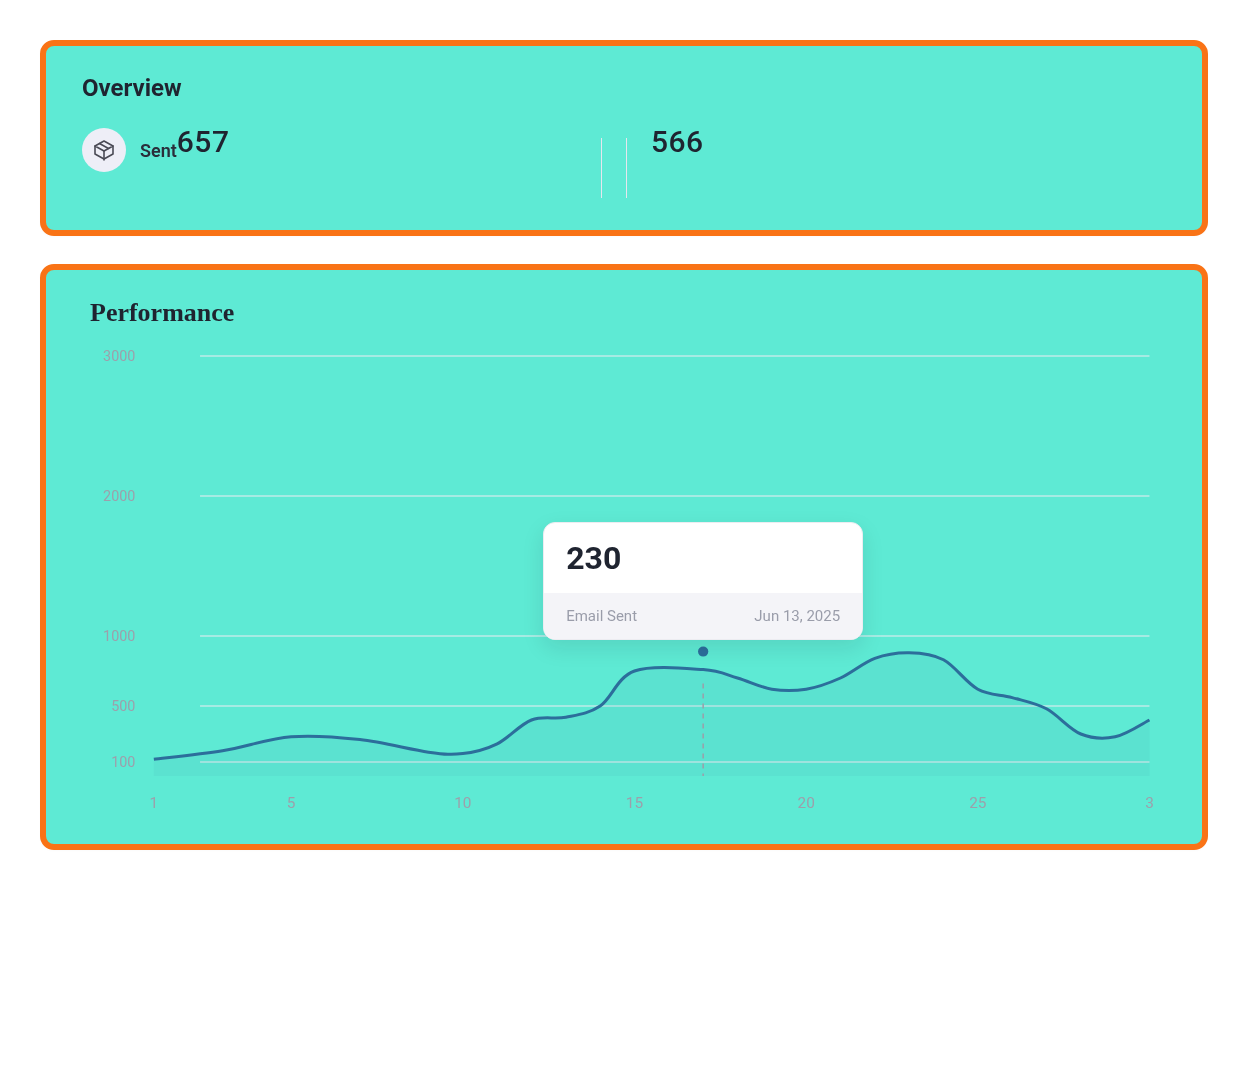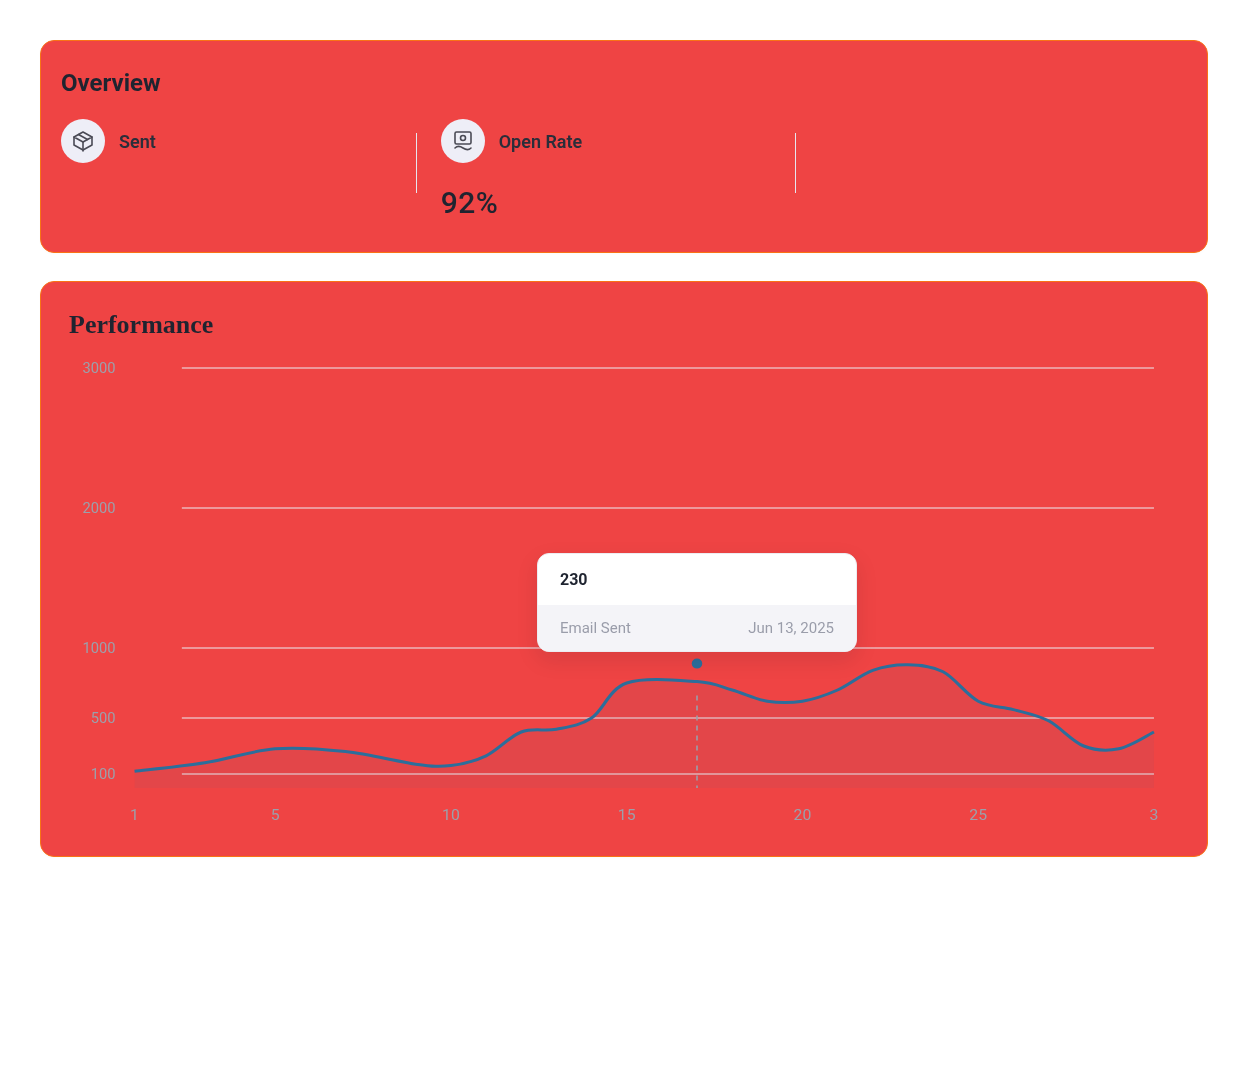--- a/index.html
+++ b/index.html
@@ -4,41 +4,41 @@
 <style>
   * { box-sizing: border-box; margin: 0; padding: 0; }
   body {
     font-family: -apple-system, BlinkMacSystemFont, "Segoe UI", Roboto, Helvetica, Arial, sans-serif;
     background: #ffffff;
     padding: 40px;
     color: #1a1a1a;
     width: 1248px;
   }
   .card {
-    background: #ef4444;
-    border: 1px solid #f97316;
+    background: #5eead4;
+    border: 6px solid #f97316;
     border-radius: 14px;
     box-shadow: 0 1px 3px rgba(0,0,0,0.02);
-    padding: 28px 32px 32px 20px;
+    padding: 28px 32px 32px 36px;
     margin-bottom: 28px;
   }
   .card-title {
     font-size: 24px;
     font-weight: 700;
     color: #1f2430;
     margin-bottom: 22px;
   }
   .overview-row {
     display: flex;
     align-items: stretch;
   }
   .stat {
     flex: 1;
     display: flex;
-    flex-direction: column;
+    flex-direction: row;
     position: relative;
     padding-right: 24px;
   }
   .stat-header {
     display: flex;
     align-items: center;
     gap: 14px;
     margin-bottom: 22px;
   }
   .stat-icon {
@@ -99,21 +99,21 @@
     width: 320px;
     background: #ffffff;
     border: 1px solid #ececf1;
     border-radius: 12px;
     box-shadow: 0 8px 22px rgba(20,20,30,0.10);
     overflow: hidden;
     transform: translate(-50%, -100%);
   }
   .tooltip-top {
     padding: 16px 22px;
-    font-size: 16px;
+    font-size: 32px;
     font-weight: 700;
     color: #1f2430;
   }
   .tooltip-bottom {
     background: #f4f4f8;
     padding: 14px 22px;
     display: flex;
     justify-content: space-between;
     font-size: 15px;
     color: #9a9daa;
@@ -131,41 +131,30 @@
         <div class="stat-icon">
           <svg viewBox="0 0 24 24" fill="none" stroke="currentColor" stroke-width="1.6" stroke-linecap="round" stroke-linejoin="round">
             <path d="M21 8l-9-5-9 5 9 5 9-5z"></path>
               <path d="M3 8v8l9 5 9-5V8"></path>
               <path d="M12 13v9"></path>
               <path d="M7.5 5.5l9 5"></path>
           </svg>
         </div>
         <div class="stat-label">Sent</div>
       </div>
+      <div class="stat-value">657</div>
     </div>
 
     <div class="divider"></div>
 
-    <div class="stat">
-      <div class="stat-header">
-        <div class="stat-icon">
-          <svg viewBox="0 0 24 24" fill="none" stroke="currentColor" stroke-width="1.6" stroke-linecap="round" stroke-linejoin="round">
-            <rect x="4" y="3" width="16" height="12" rx="1.5"></rect>
-            <circle cx="12" cy="9" r="2.5"></circle>
-            <path d="M4 19c2-2 5-2 8 0s6 2 8 0"></path>
-          </svg>
-        </div>
-        <div class="stat-label">Open Rate</div>
-      </div>
-      <div class="stat-value">92%</div>
-    </div>
 
     <div class="divider"></div>
 
     <div class="stat">
+      <div class="stat-value">566</div>
     </div>
 
   </div>
 </div>
 
 <div class="card perf-card">
   <h2 class="perf-title">Performance</h2>
 
   <div class="chart-wrap">
     <svg id="chart-svg" viewBox="0 0 1060 480" preserveAspectRatio="none">

